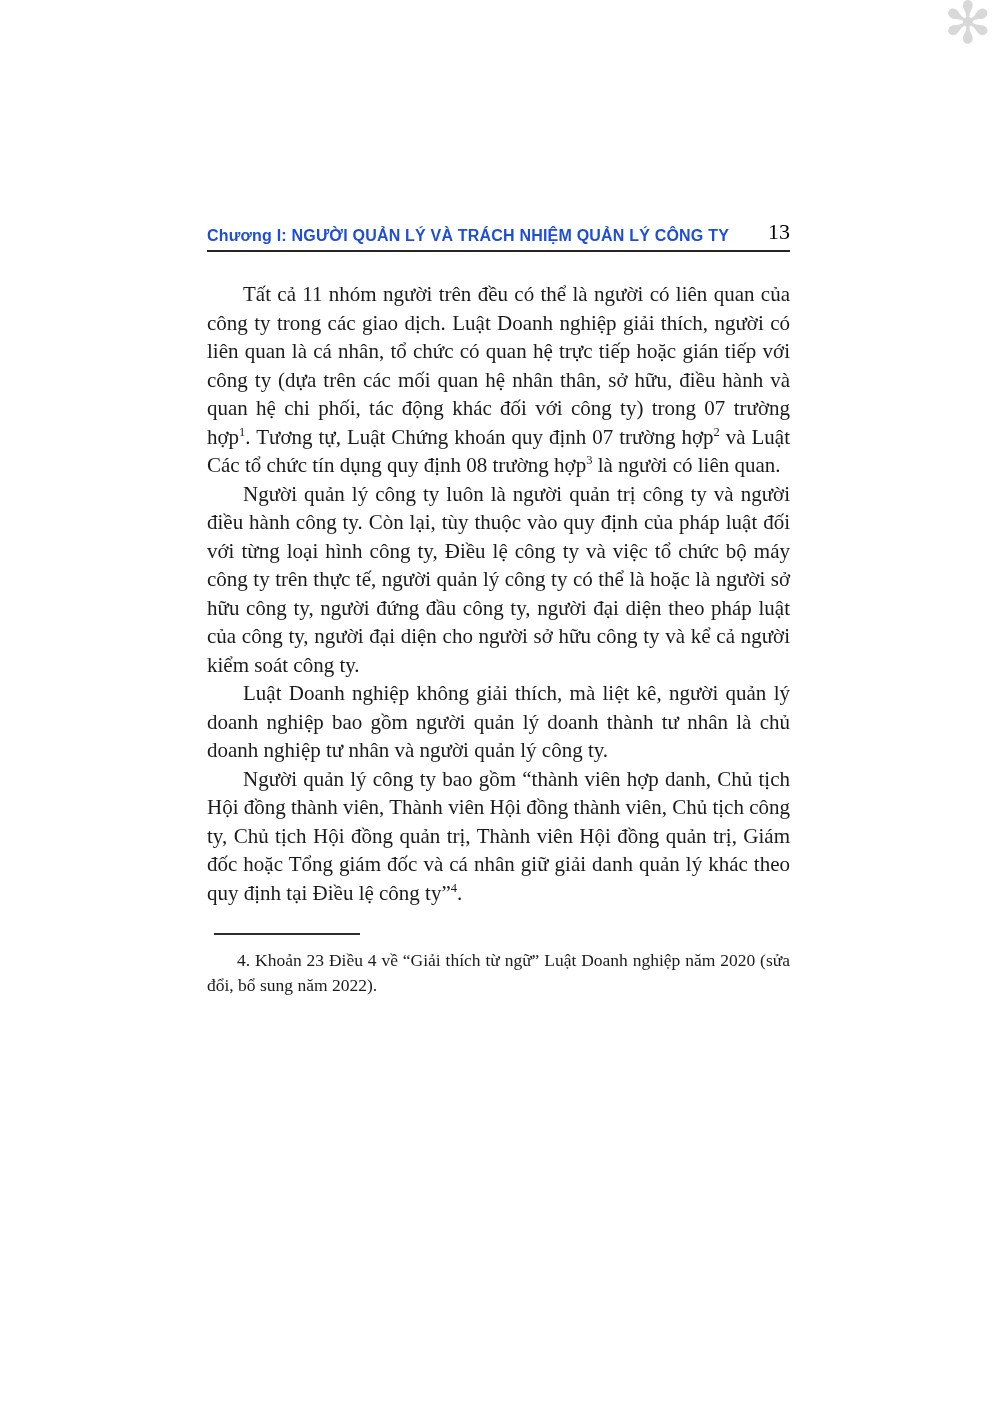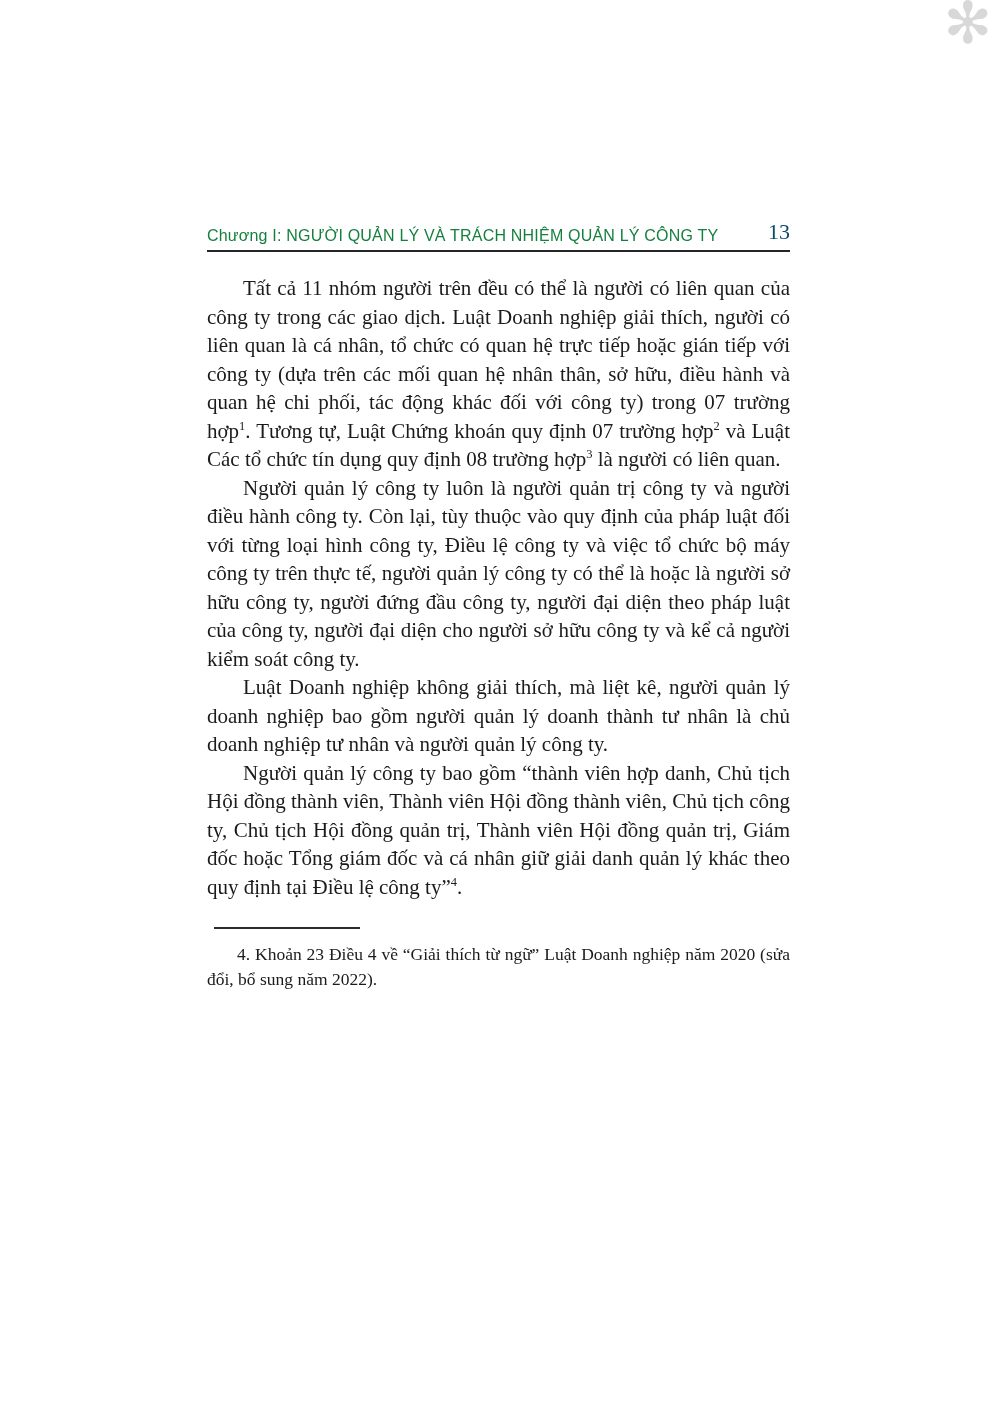--- a/index.html
+++ b/index.html
@@ -32,31 +32,32 @@
     display:flex;
     justify-content:space-between;
     align-items:flex-end;
     border-bottom:2px solid #252525;
     padding-bottom:5px;
   }
   .running-title {
     font-family:"Liberation Sans", sans-serif;
     font-size:16px;
     letter-spacing:0.2px;
-    color:#15803d;
+    color:#1d4ed8;
     white-space:nowrap;
+    font-weight:bold;
   }
   .running-page {
     font-family:"Liberation Serif", serif;
     font-size:22px;
-    color:#0c4a6e;
+    color:#000000;
     text-align:center;
   }
   .bodytext {
-    margin-top:22px;
+    margin-top:28px;
     font-size:21px;
     line-height:28.5px;
     text-align:justify;
   }
   .bodytext p { margin:0; text-indent:36px; }
   .section-heading { font-style:italic; }
   sup.fnref {
     font-size:12.5px;
     line-height:0;
     vertical-align:super;

